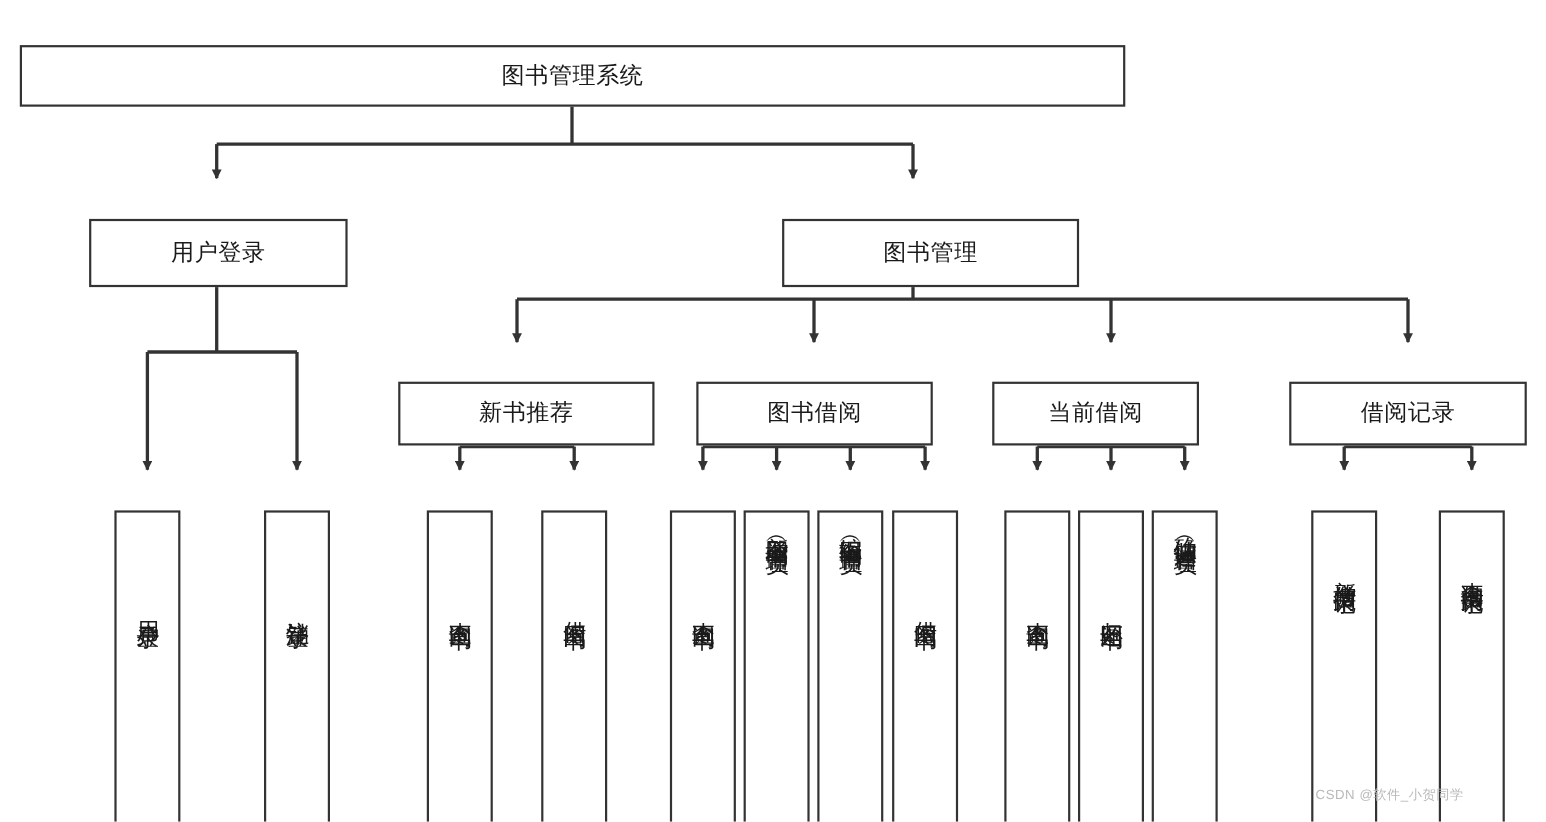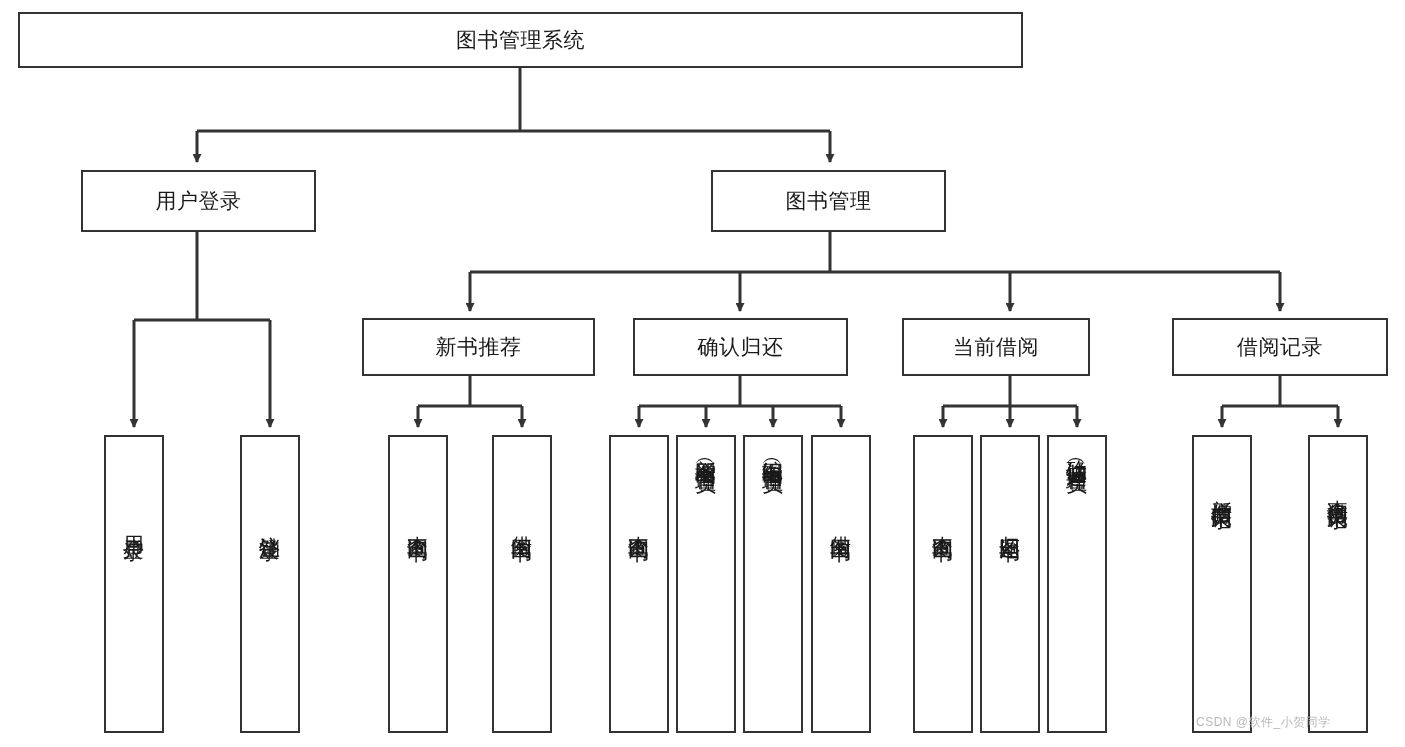--- a/index.html
+++ b/index.html
@@ -27,20 +27,21 @@
   }
   .node {
     position: absolute;
     box-sizing: border-box;
     border: 2px solid #333333;
     background: #ffffff;
     display: flex;
     align-items: center;
     justify-content: center;
     color: #1a1a1a;
+    margin-top: 29px;
   }
   .node .label {
     display: block;
     text-align: center;
     line-height: 1.12;
   }
   .node.horiz .label {
     font-size: 21px;
     letter-spacing: 0.5px;
   }
@@ -126,30 +127,30 @@
   </svg>
 
   <div class="node horiz" style="left:18px; top:12px; width:1005px; height:56px;">
     <span class="label">图书管理系统</span>
   </div>
 
   <div class="node horiz" style="left:81px; top:170px; width:235px; height:62px;">
     <span class="label">用户登录</span>
   </div>
 
-  <div class="node horiz" style="left:711px; top:170px; width:235px; height:62px;">
+  <div class="node horiz" style="left:711px; top:170px; width:270px; height:62px;">
     <span class="label">图书管理</span>
   </div>
 
   <div class="node horiz" style="left:362px; top:318px; width:233px; height:58px;">
     <span class="label">新书推荐</span>
   </div>
 
   <div class="node horiz" style="left:633px; top:318px; width:215px; height:58px;">
-    <span class="label">确认归还</span>
+    <span class="label">图书借阅</span>
   </div>
 
   <div class="node horiz" style="left:902px; top:318px; width:188px; height:58px;">
     <span class="label">当前借阅</span>
   </div>
 
   <div class="node horiz" style="left:1172px; top:318px; width:216px; height:58px;">
     <span class="label">借阅记录</span>
   </div>
 

